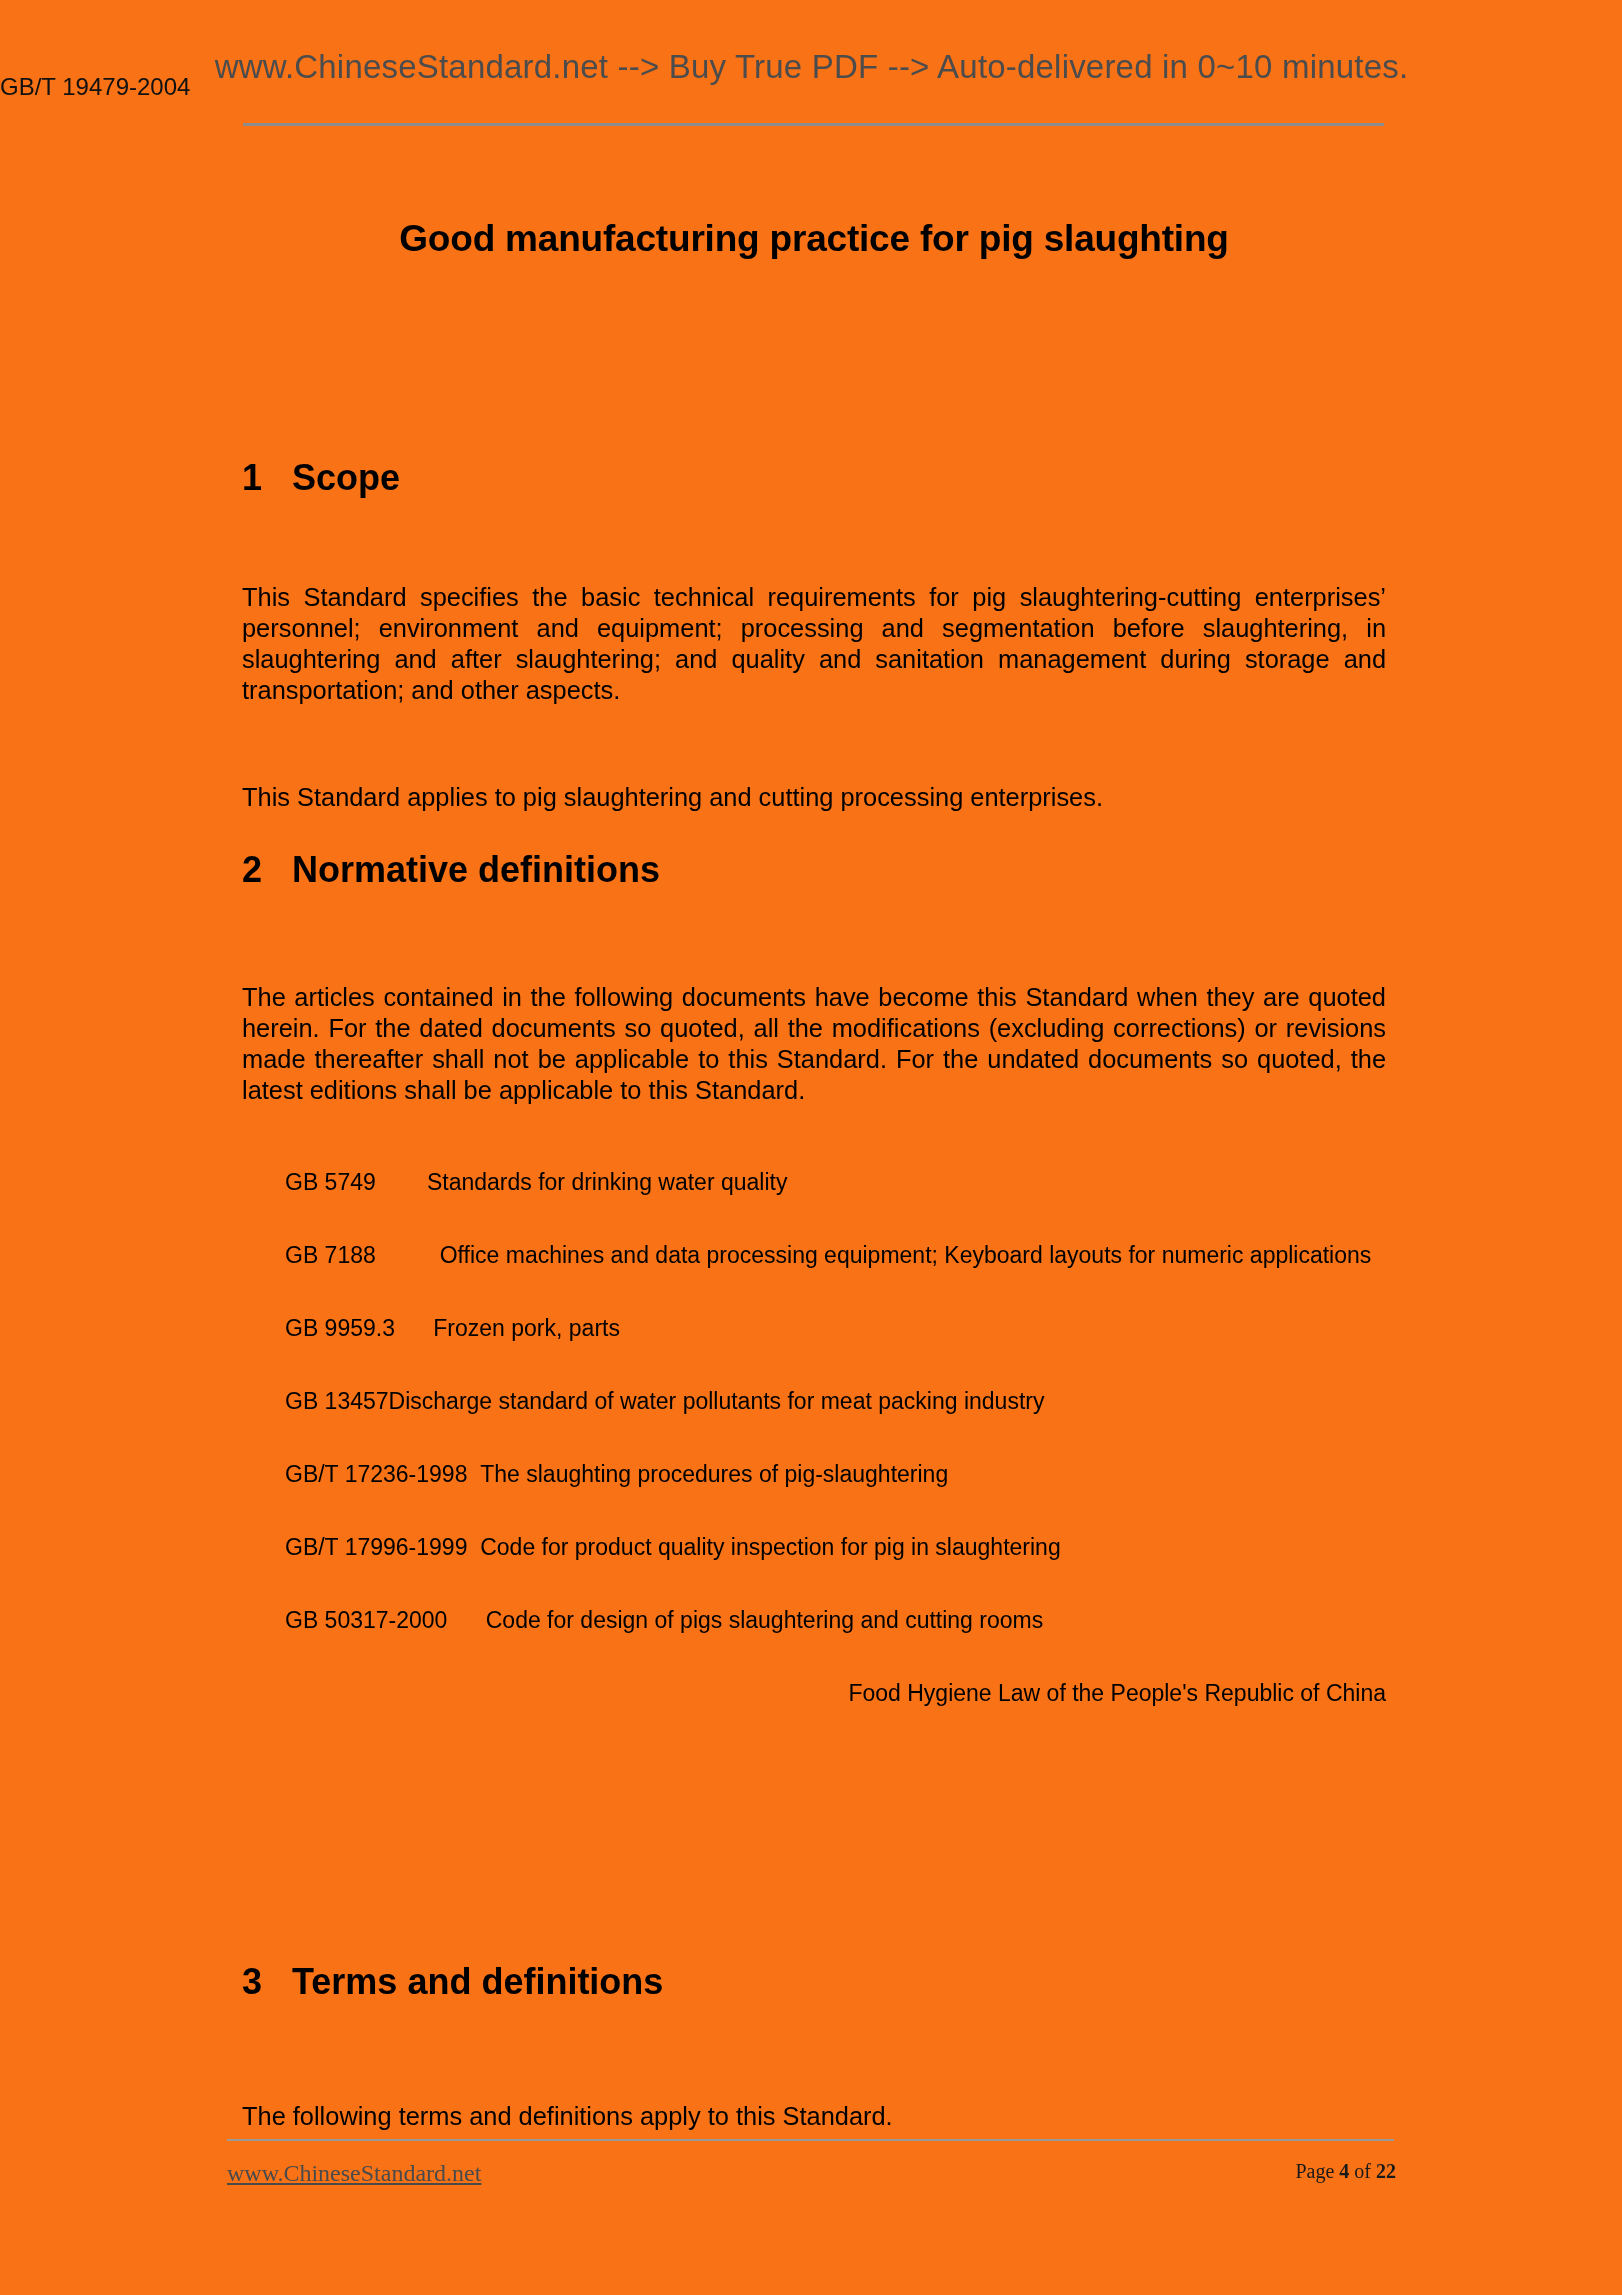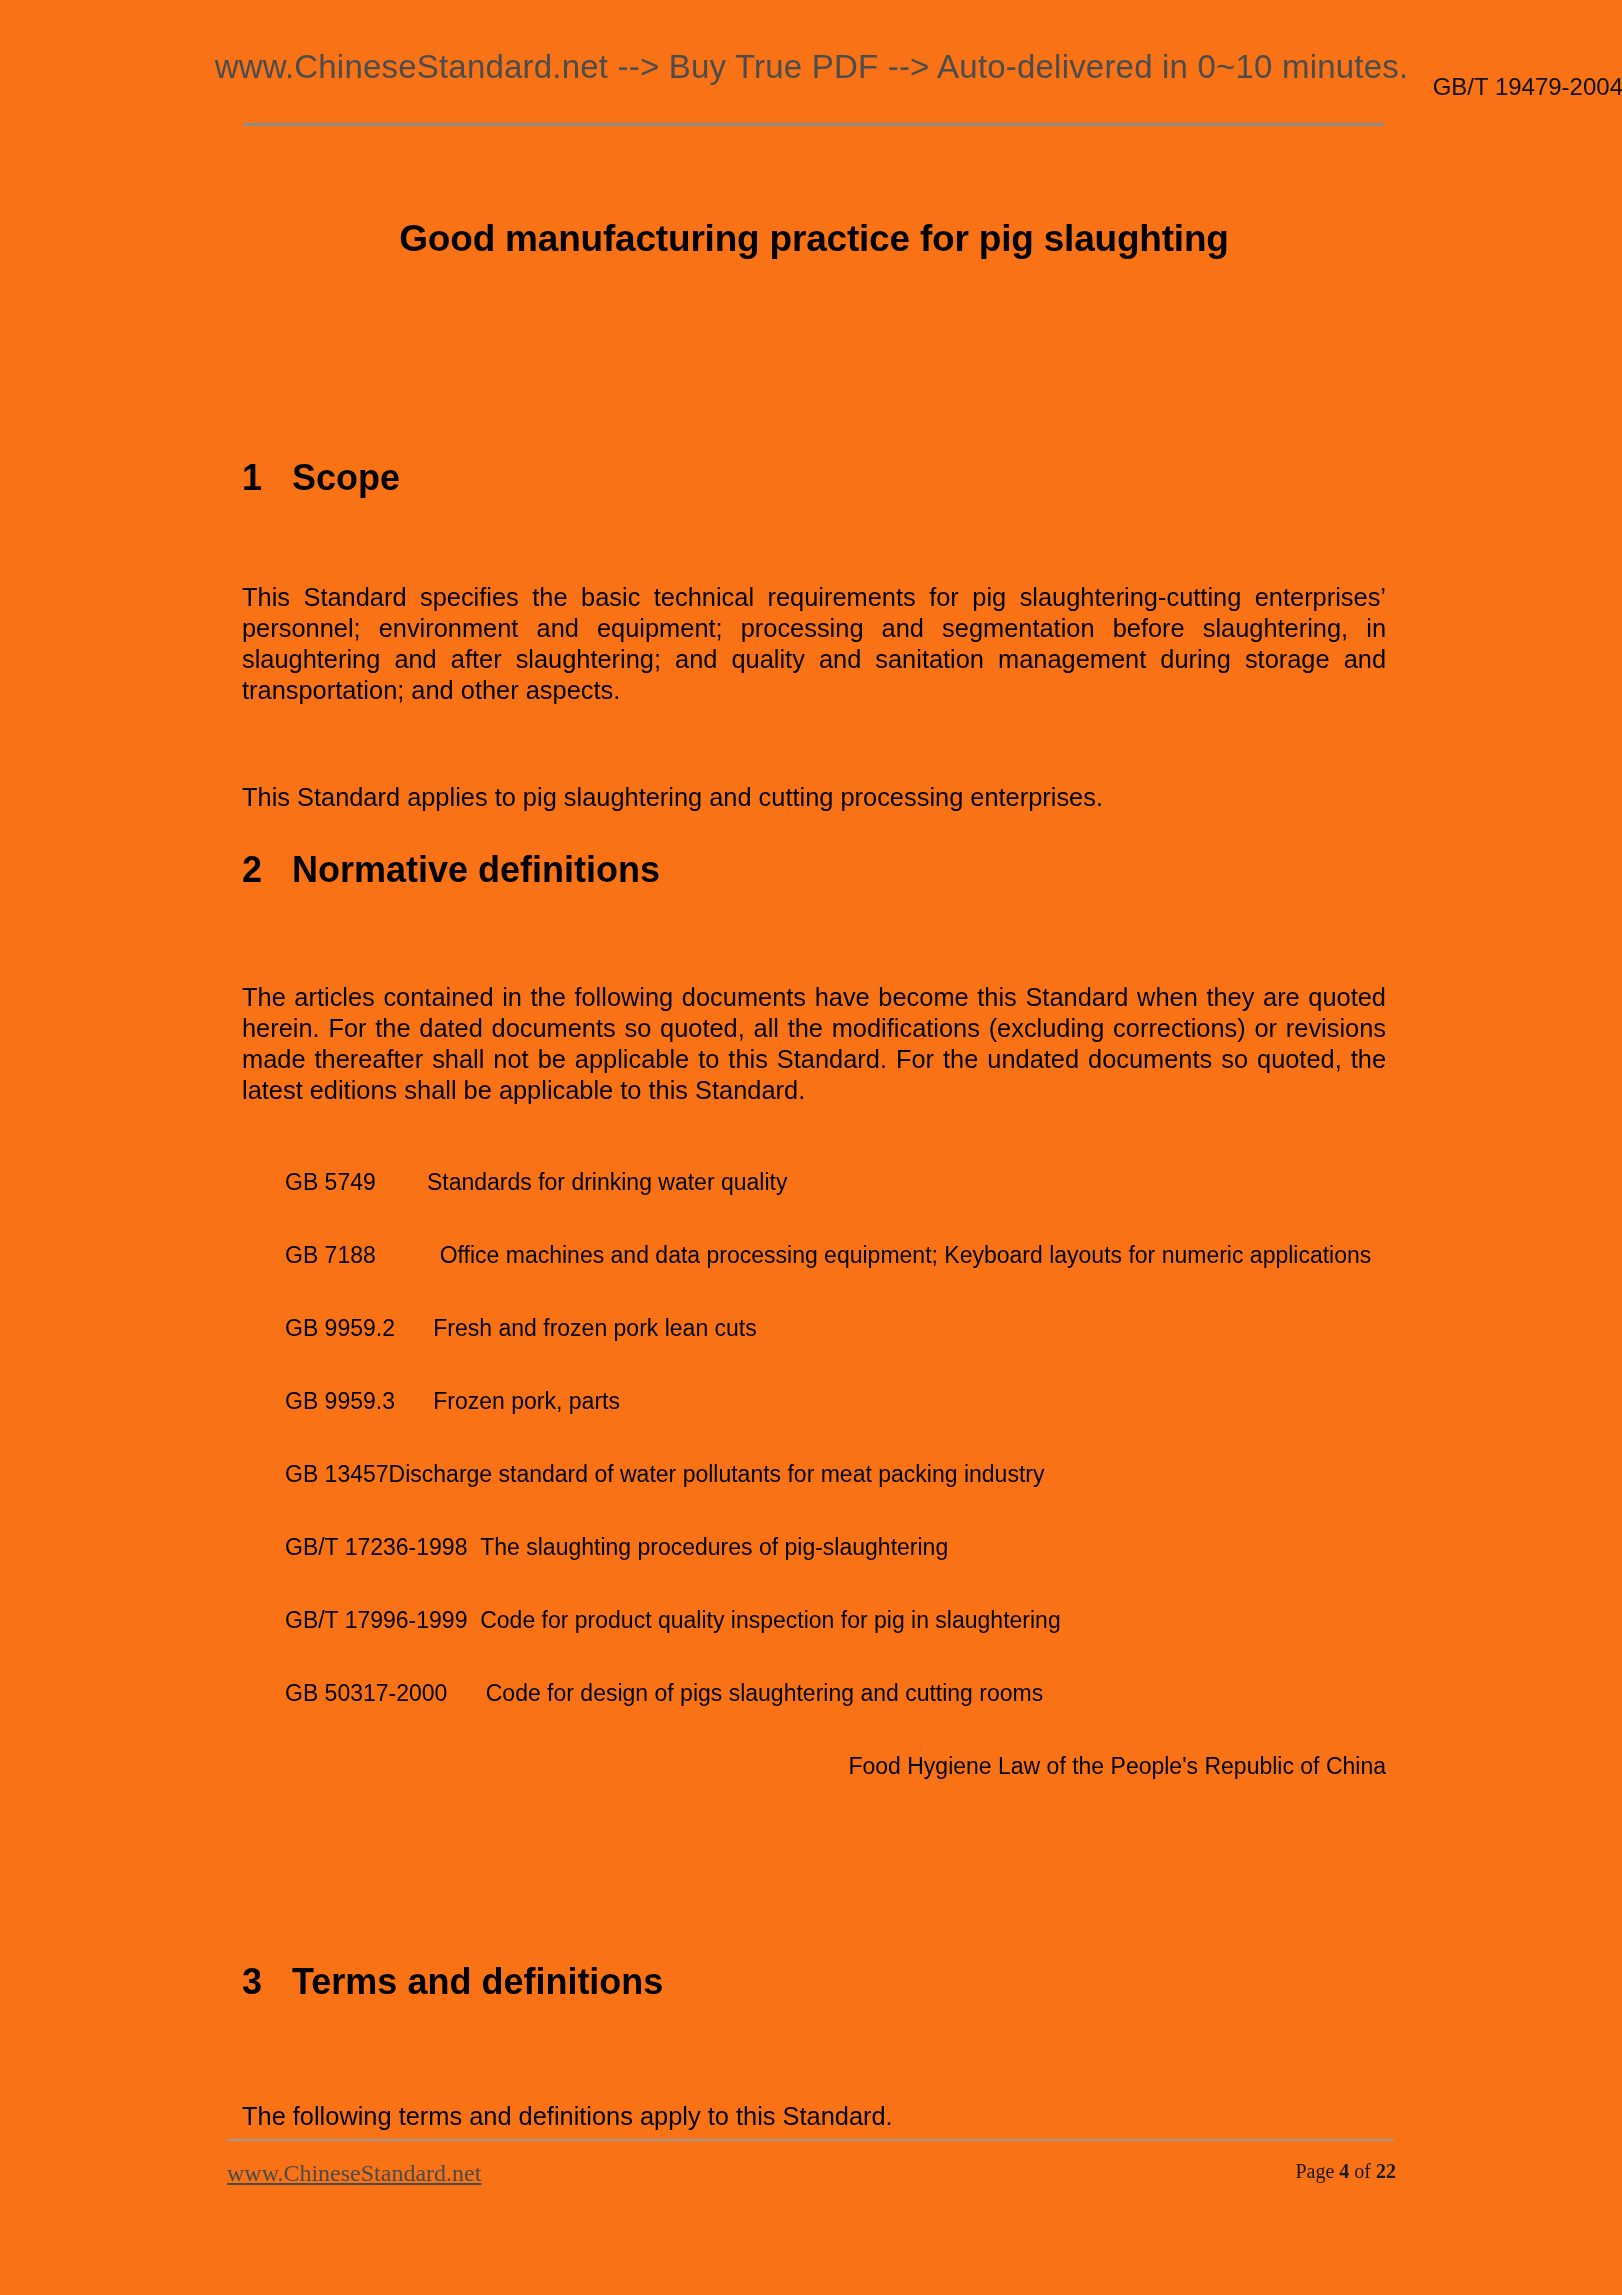--- a/index.html
+++ b/index.html
@@ -39,21 +39,21 @@
     font-size: 33px;
     color: #4c4c4c;
     letter-spacing: 0.2px;
     white-space: nowrap;
   }
   .header-std-no {
     position: absolute;
     left: 0;
     top: 73px;
     width: 1623px;
-    text-align: right;
+    text-align: left;
     font-family: "Liberation Sans", sans-serif;
     font-size: 24px;
     color: #111111;
     white-space: nowrap;
   }
   .header-rule {
     position: absolute;
     left: 243px;
     top: 123px;
     width: 1141px;
@@ -195,23 +195,20 @@
     <p class="para" style="top:957px;">The articles contained in the following documents have become this Standard when they are quoted herein. For the dated documents so quoted, all the modifications (excluding corrections) or revisions made thereafter shall not be applicable to this Standard. For the undated documents so quoted, the latest editions shall be applicable to this Standard.</p>
 
     <div class="ref-list">
       <div class="ref-item">
         <span class="ref-code">GB 5749</span><span class="ref-gap">        </span><span class="ref-title">Standards for drinking water quality</span>
       </div>
       <div class="ref-item">
         <span class="ref-code">GB 7188</span><span class="ref-gap">          </span><span class="ref-title">Office machines and data processing equipment; Keyboard layouts for numeric applications</span>
       </div>
       <div class="ref-item">
-        <span class="ref-code">GB 9959.2</span><span class="ref-gap">      </span><span class="ref-title">Fresh and frozen pork lean cuts</span>
-      </div>
-      <div class="ref-item">
         <span class="ref-code">GB 9959.3</span><span class="ref-gap">      </span><span class="ref-title">Frozen pork, parts</span>
       </div>
       <div class="ref-item">
         <span class="ref-code">GB 13457</span><span class="ref-gap"></span><span class="ref-title">Discharge standard of water pollutants for meat packing industry</span>
       </div>
       <div class="ref-item">
         <span class="ref-code">GB/T 17236-1998</span><span class="ref-gap">  </span><span class="ref-title">The slaughting procedures of pig-slaughtering</span>
       </div>
       <div class="ref-item">
         <span class="ref-code">GB/T 17996-1999</span><span class="ref-gap">  </span><span class="ref-title">Code for product quality inspection for pig in slaughtering</span>

